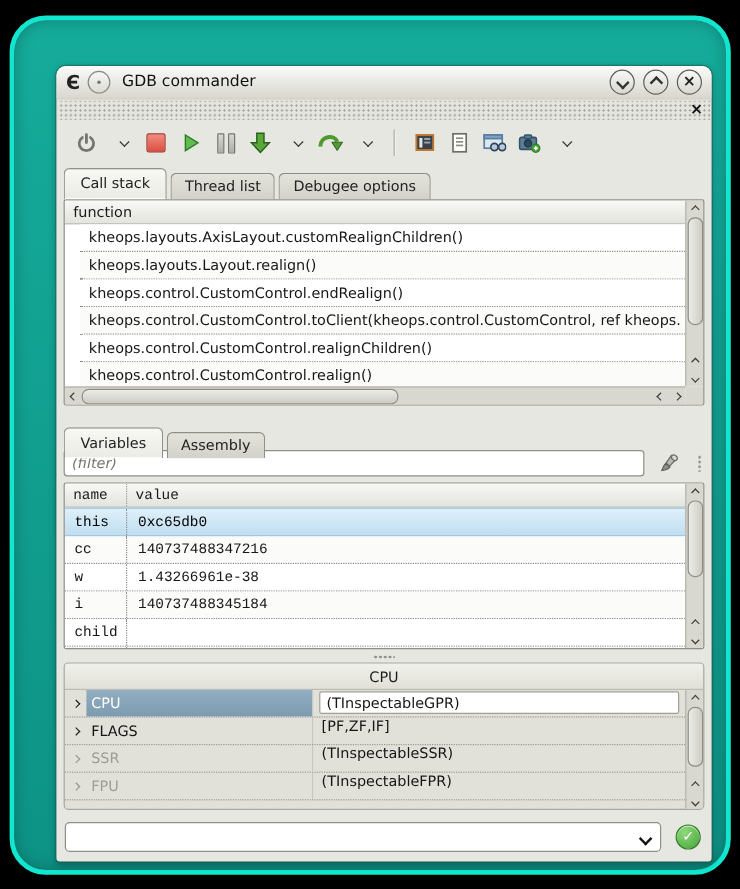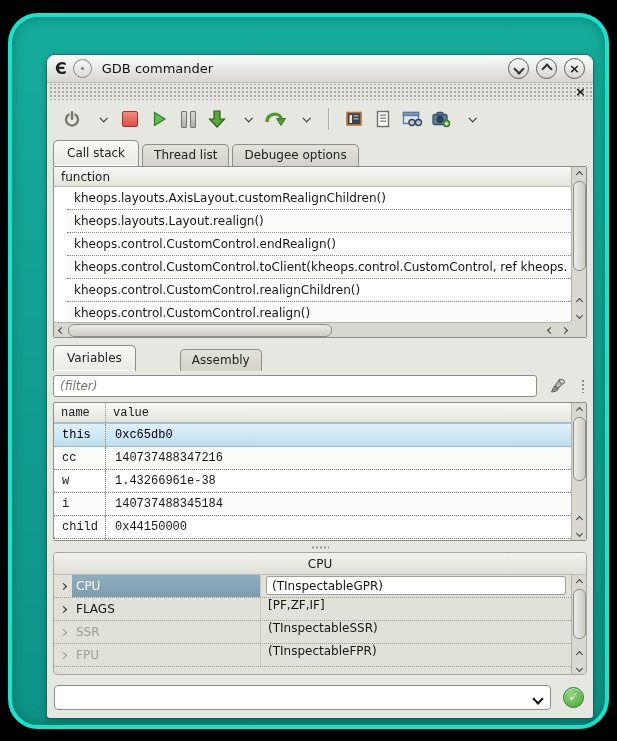--- a/index.html
+++ b/index.html
@@ -32,21 +32,21 @@
   .chv.sm{width:4px;height:4px;border-width:1.6px;}
   .dd{display:inline-block;width:5px;height:5px;border-right:1.8px solid #333;border-bottom:1.8px solid #333;transform:rotate(45deg) translateY(-1px);margin-left:4px;}
   .tsep{width:1px;height:22px;background:#ABABA3;border-right:1px solid #F2F2EE;margin:0 6px;}
   .stop-sq{width:14px;height:14px;background:linear-gradient(#F28C80,#DB5045);border:1px solid #A63328;border-radius:2px;}
   .pause-bars{display:flex;gap:3px;}
   .pause-bars span{width:4px;height:15px;background:linear-gradient(#D9D9D3,#AEAEA6);border:1px solid #75756F;border-radius:1px;}
 
   
   .tabs{position:absolute;left:6px;height:25px;display:flex;align-items:flex-end;z-index:3;}
   .tabs1{top:86px;}
-  .tabs2{top:291px;gap:41px;}
+  .tabs2{top:302px;}
   .tab{font-size:12px;color:#222;padding:3px 11px 3px 11px;background:linear-gradient(#E3E3DB,#D2D2CA);border:1px solid #8F8F87;border-bottom:none;border-radius:5px 5px 0 0;margin-right:3px;height:15px;line-height:15px;}
   .tab.active{background:linear-gradient(#F8F8F4,#EBEBE5);padding:4px 13px;height:17px;line-height:17px;position:relative;z-index:4;box-shadow:0 -1px 0 #fff inset;}
 
   
   .panel{position:absolute;left:6px;width:534px;background:#fff;border:1px solid #8F8F87;border-radius:2px;box-sizing:border-box;overflow:hidden;}
   .cs-panel{top:111px;height:172px;}
   .vars-panel{top:347px;height:139px;}
   .col-header{height:19px;background:linear-gradient(#F8F8F5,#E4E4DE);border-bottom:1px solid #B9B9B1;display:flex;align-items:center;font-size:12px;color:#1a1a1a;}
   .col-header .hc{padding:0 7px;height:100%;display:flex;align-items:center;box-sizing:border-box;}
   .lrow{height:22px;display:flex;align-items:center;border-bottom:1px dotted #8a8a8a;font-size:12px;color:#161616;background:#fff;}
@@ -294,21 +294,20 @@
           <div class="lrow">
             <span class="cell-name">w</span>
             <span class="cell-val">1.43266961e-38</span>
           </div>
           <div class="lrow">
             <span class="cell-name">i</span>
             <span class="cell-val">140737488345184</span>
           </div>
           <div class="lrow">
             <span class="cell-name">child</span>
-            <span class="cell-val">0x44150000</span>
           </div>
           <div class="lrow">
             <span class="cell-name">b</span>
             <span class="cell-val">1.43266961e-38</span>
           </div>
         </div>
         <div class="vscroll">
           <div class="sbtn">
               <i class="chv sm up"></i>
             </div>

